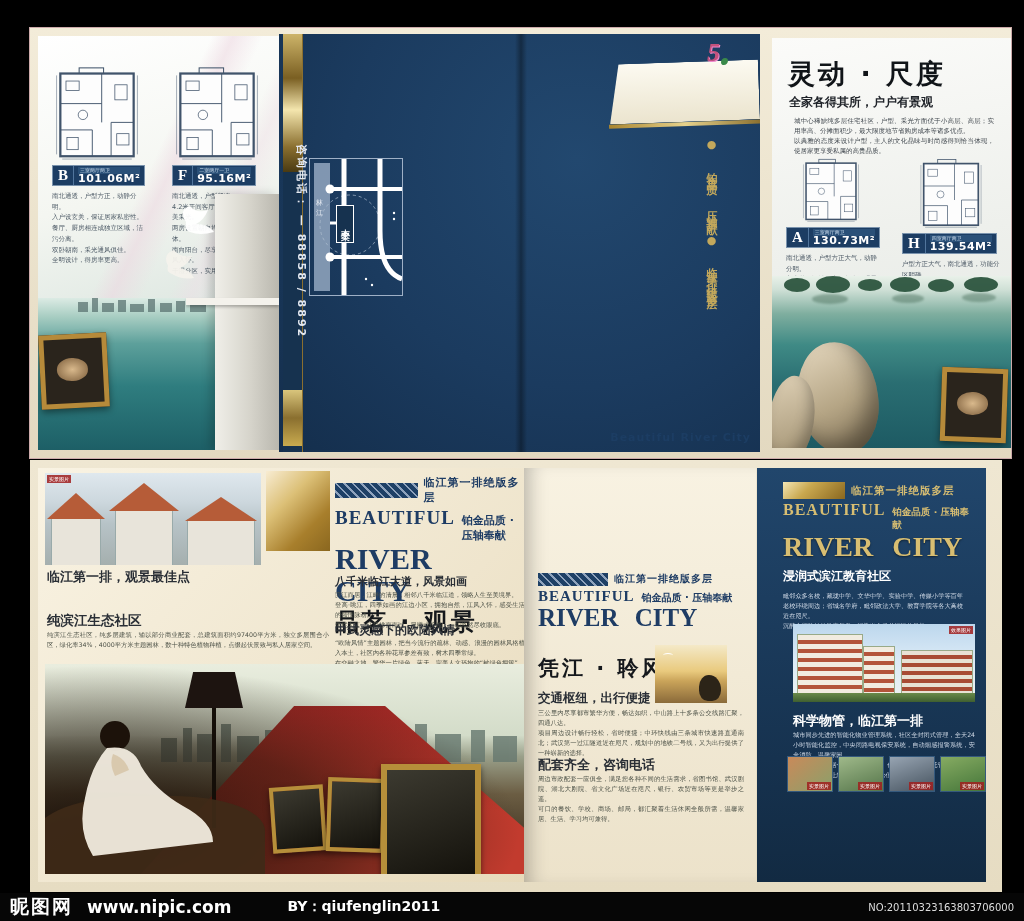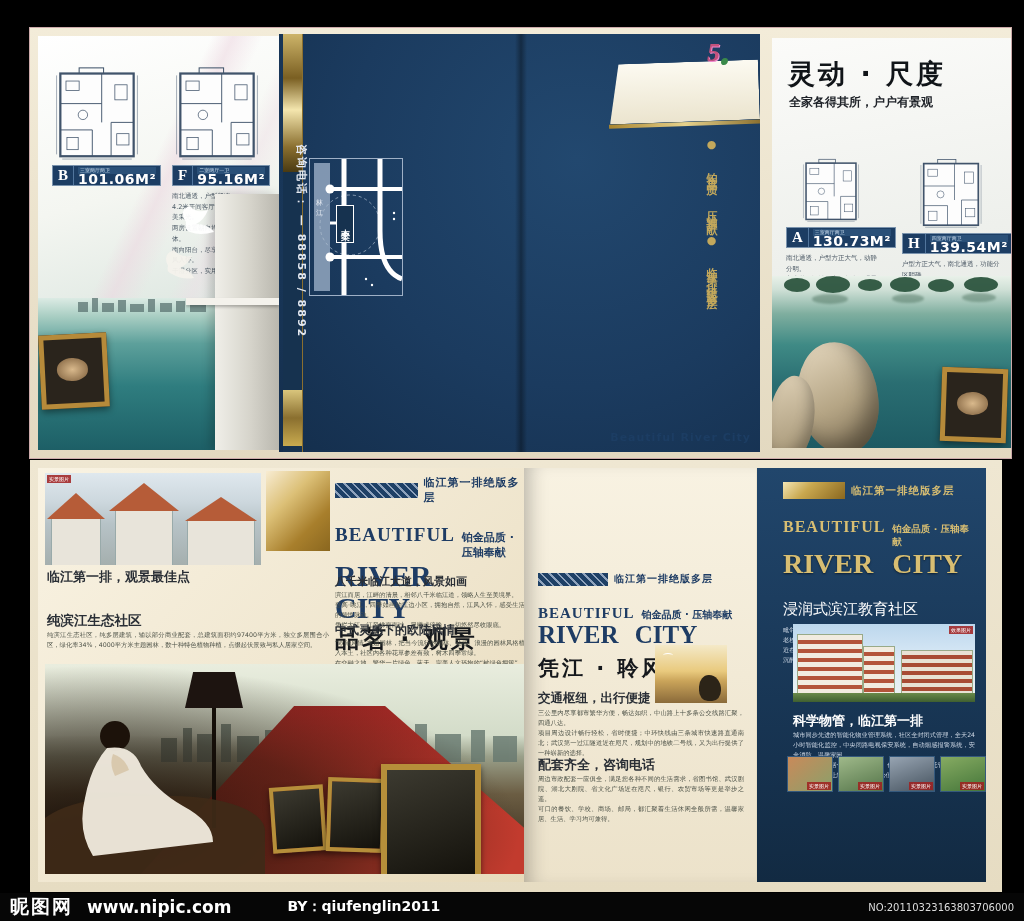--- a/index.html
+++ b/index.html
@@ -19,21 +19,21 @@
         background:linear-gradient(165deg,#ffffff 0%,#f4f6f1 38%,#dde7e1 68%,#ccd9d3 100%)}
   .rays{position:absolute;inset:0;pointer-events:none;
         background:linear-gradient(115deg,transparent 40%,rgba(236,214,224,.55) 45%,transparent 52%,transparent 58%,rgba(238,222,230,.45) 63%,transparent 70%)}
   .plans-row{position:absolute;display:flex;gap:26px}
   .plan{display:flex;flex-direction:column;gap:5px;width:94px}
   svg.fp{width:90px;height:94px;background:transparent}
   .plan-badge{display:inline-flex;align-self:flex-start;background:#1c3d63;border:1px solid #7a93ad}
   .bl{font-family:"Liberation Serif",serif;font-weight:bold;font-size:15px;color:#fff;padding:0 5px;border-right:1px solid #51759c;line-height:18px}
   .bi{display:flex;flex-direction:column;padding:1px 4px;justify-content:center}
   .bi em{font-style:normal;font-size:5px;color:#cfe0f0;background:#2a5078;padding:0 2px;line-height:7px}
-  .bi strong{font-size:14px;color:#fff;letter-spacing:.5px;line-height:10px}
+  .bi strong{font-size:11px;color:#fff;letter-spacing:.5px;line-height:10px}
   .plan-desc{font-size:6.5px;color:#4d5a66;line-height:1.65}
   .sea-l{position:absolute;left:0;right:0;top:262px;bottom:0;
          background:linear-gradient(180deg,#dcebe4 0%,#a9cec3 12%,#5da09b 30%,#2f7d7f 58%,#1d5f66 100%)}
   .wall{position:absolute;left:177px;top:158px;width:64px;height:256px;
         background:linear-gradient(90deg,#f0efe9,#d6d4cb 55%,#b9b7ae);box-shadow:-5px 0 9px rgba(0,0,0,.18)}
   .rail{position:absolute;left:148px;top:262px;width:93px;height:7px;background:#f4f2ec;box-shadow:0 2px 3px rgba(0,0,0,.25)}
   .gframe{border:5px solid #b68a3a;background:#2a241c;box-shadow:0 3px 7px rgba(0,0,0,.45);position:absolute}
   .gframe .fig{position:absolute;left:20%;top:30%;width:55%;height:35%;background:radial-gradient(#d9b98c,#7a5c3a);border-radius:50%}
 
   
@@ -89,21 +89,21 @@
   .rf1{position:absolute;background:#b65c38;clip-path:polygon(0 100%,50% 0,100% 100%)}
   .rf2{position:absolute;background:#e8e4da;border:1px solid #9aa}
   .chip{position:absolute;background:rgba(160,30,30,.85);color:#fff;font-size:5px;padding:0 2px;line-height:8px}
   .goldblk{position:absolute;left:228px;top:3px;width:64px;height:80px;
            background:linear-gradient(135deg,#f8ecd2 0%,#dcc077 35%,#a87f2c 70%,#8a671f 100%)}
   .hdr{position:absolute}
   .hdr-row1{display:flex;align-items:center;gap:6px}
   .hatch{width:88px;height:15px;background:repeating-linear-gradient(45deg,#1e4066 0 4px,#8fa3bd 4px 6px)}
   .hatch.gold{background:linear-gradient(135deg,#f4e6b4,#c9a84f 40%,#8a671f)}
   .tagline{font-size:11px;font-weight:bold;color:#1e3c64;letter-spacing:1px}
-  .hdr-row2{display:flex;align-items:baseline;gap:7px;margin-top:19px}
+  .hdr-row2{display:flex;align-items:baseline;gap:7px;margin-top:2px}
   .beaut{font-family:"Liberation Serif",serif;font-weight:bold;color:#1e3c64;letter-spacing:1px}
   .qual{font-weight:bold;color:#1e3c64}
   .rc{font-family:"Liberation Serif",serif;font-weight:bold;color:#1e3c64;line-height:1.05}
   .sect{font-weight:bold;color:#15181c;letter-spacing:3px}
   .h-dark{position:absolute;font-weight:bold;color:#2a2f36}
   .p-small{position:absolute;font-size:6.3px;color:#4d5248;line-height:1.6}
   .big-photo{position:absolute;left:7px;top:196px;width:479px;height:210px;overflow:hidden;
      background:linear-gradient(180deg,#e9edde 0%,#d3dcc9 34%,#9aa08a 44%,#6b5d43 62%,#2e2013 100%)}
   .carpet{position:absolute;inset:0;background:linear-gradient(180deg,#8a1f1f,#c23b2e 70%);
      clip-path:polygon(20% 100%,52% 20%,71% 20%,100% 78%,100% 100%)}
@@ -183,20 +183,25 @@
           <svg class="fp" viewBox="0 0 90 100">
               <use href="#fpg"></use>
             </svg>
           <div class="plan-badge">
             <span class="bl serif">B</span>
             <span class="bi">
                 <em>三室两厅两卫</em>
             <strong>101.06M²</strong>
               </span>
           </div>
+          <div class="plan-desc pre">南北通透，户型方正，动静分明。
+入户设玄关，保证居家私密性。
+餐厅、厨房相连成独立区域，洁污分离。
+双卧朝南，采光通风俱佳。
+全明设计，得房率更高。</div>
         </div>
         <div class="plan">
           <svg class="fp" viewBox="0 0 90 100">
               <use href="#fpg"></use>
             </svg>
           <div class="plan-badge">
             <span class="bl serif">F</span>
             <span class="bi">
                 <em>二室两厅一卫</em>
             <strong>95.16M²</strong>
@@ -266,20 +271,22 @@
       <div class="tab5 serif">5</div>
       <div class="leaf"></div>
       <div class="tabt">Beautiful  River City</div>
       <div class="tab-edge"></div>
       <div class="spine">● 铂金品质 · 压轴奉献　● 临江第一排绝版多层</div>
     </div>
 
     <div class="abs" id="p-tr">
       <div class="tr-title">灵动 · 尺度</div>
       <div class="tr-sub">全家各得其所，户户有景观</div>
+      <div class="tr-intro pre jus">城中心稀缺纯多层住宅社区，户型、采光方面优于小高层、高层；实用率高、分摊面积少，最大限度地节省购房成本等诸多优点。
+以典雅的态度来设计户型，主人的文化品味与时尚感得到恰当体现，使居家更享受私属的高贵品质。</div>
       <div class="plans-row" style="left:14px;top:120px;gap:24px">
         <div class="plan" style="width:92px">
           <svg class="fp" style="height:64px" viewBox="0 0 90 100">
               <use href="#fpg"></use>
             </svg>
           <div class="plan-badge">
             <span class="bl serif">A</span>
             <span class="bi">
                 <em>三室两厅两卫</em>
             <strong>130.73M²</strong>
@@ -431,21 +438,21 @@
       <div class="hdr" style="left:26px;top:14px;width:188px">
         <div class="hdr-row1">
           <span class="hatch gold" style="width:62px;height:17px"></span>
           <span class="tagline gold-t" style="font-size:10.5px">临江第一排绝版多层</span>
         </div>
         <div class="hdr-row2">
           <span class="beaut gold-t" style="font-size:16px">BEAUTIFUL</span>
           <span class="qual gold-t" style="font-size:9.5px">铂金品质 · 压轴奉献</span>
         </div>
         <div class="rc gold-t" style="font-size:28px;word-spacing:12px;text-shadow:0 1px 2px rgba(0,0,0,.5)">RIVER CITY</div>
-        <div style="font-size:15px;font-weight:normal;color:#fff;margin-top:22px">浸润式滨江教育社区</div>
+        <div style="font-size:12px;font-weight:bold;color:#fff;margin-top:7px">浸润式滨江教育社区</div>
         <div class="p-light pre jus" style="margin-top:6px;width:180px">毗邻众多名校，藏珑中学、文华中学、实验中学、传媒小学等百年老校环绕周边；省城名学府，毗邻政法大学、教育学院等各大高校近在咫尺。
 沉醉文澜翰林的学府气息，浸染出众子弟恒远的风礼。</div>
       </div>
       <div class="bldg">
         <div class="b1" style="left:4px;top:10px;width:64px;height:60px"></div>
         <div class="b1" style="left:70px;top:22px;width:30px;height:48px"></div>
         <div class="b2" style="left:108px;top:26px;width:70px;height:44px"></div>
         <div class="bush"></div>
         <span class="chip" style="right:2px;top:2px">效果图片</span>
       </div>

